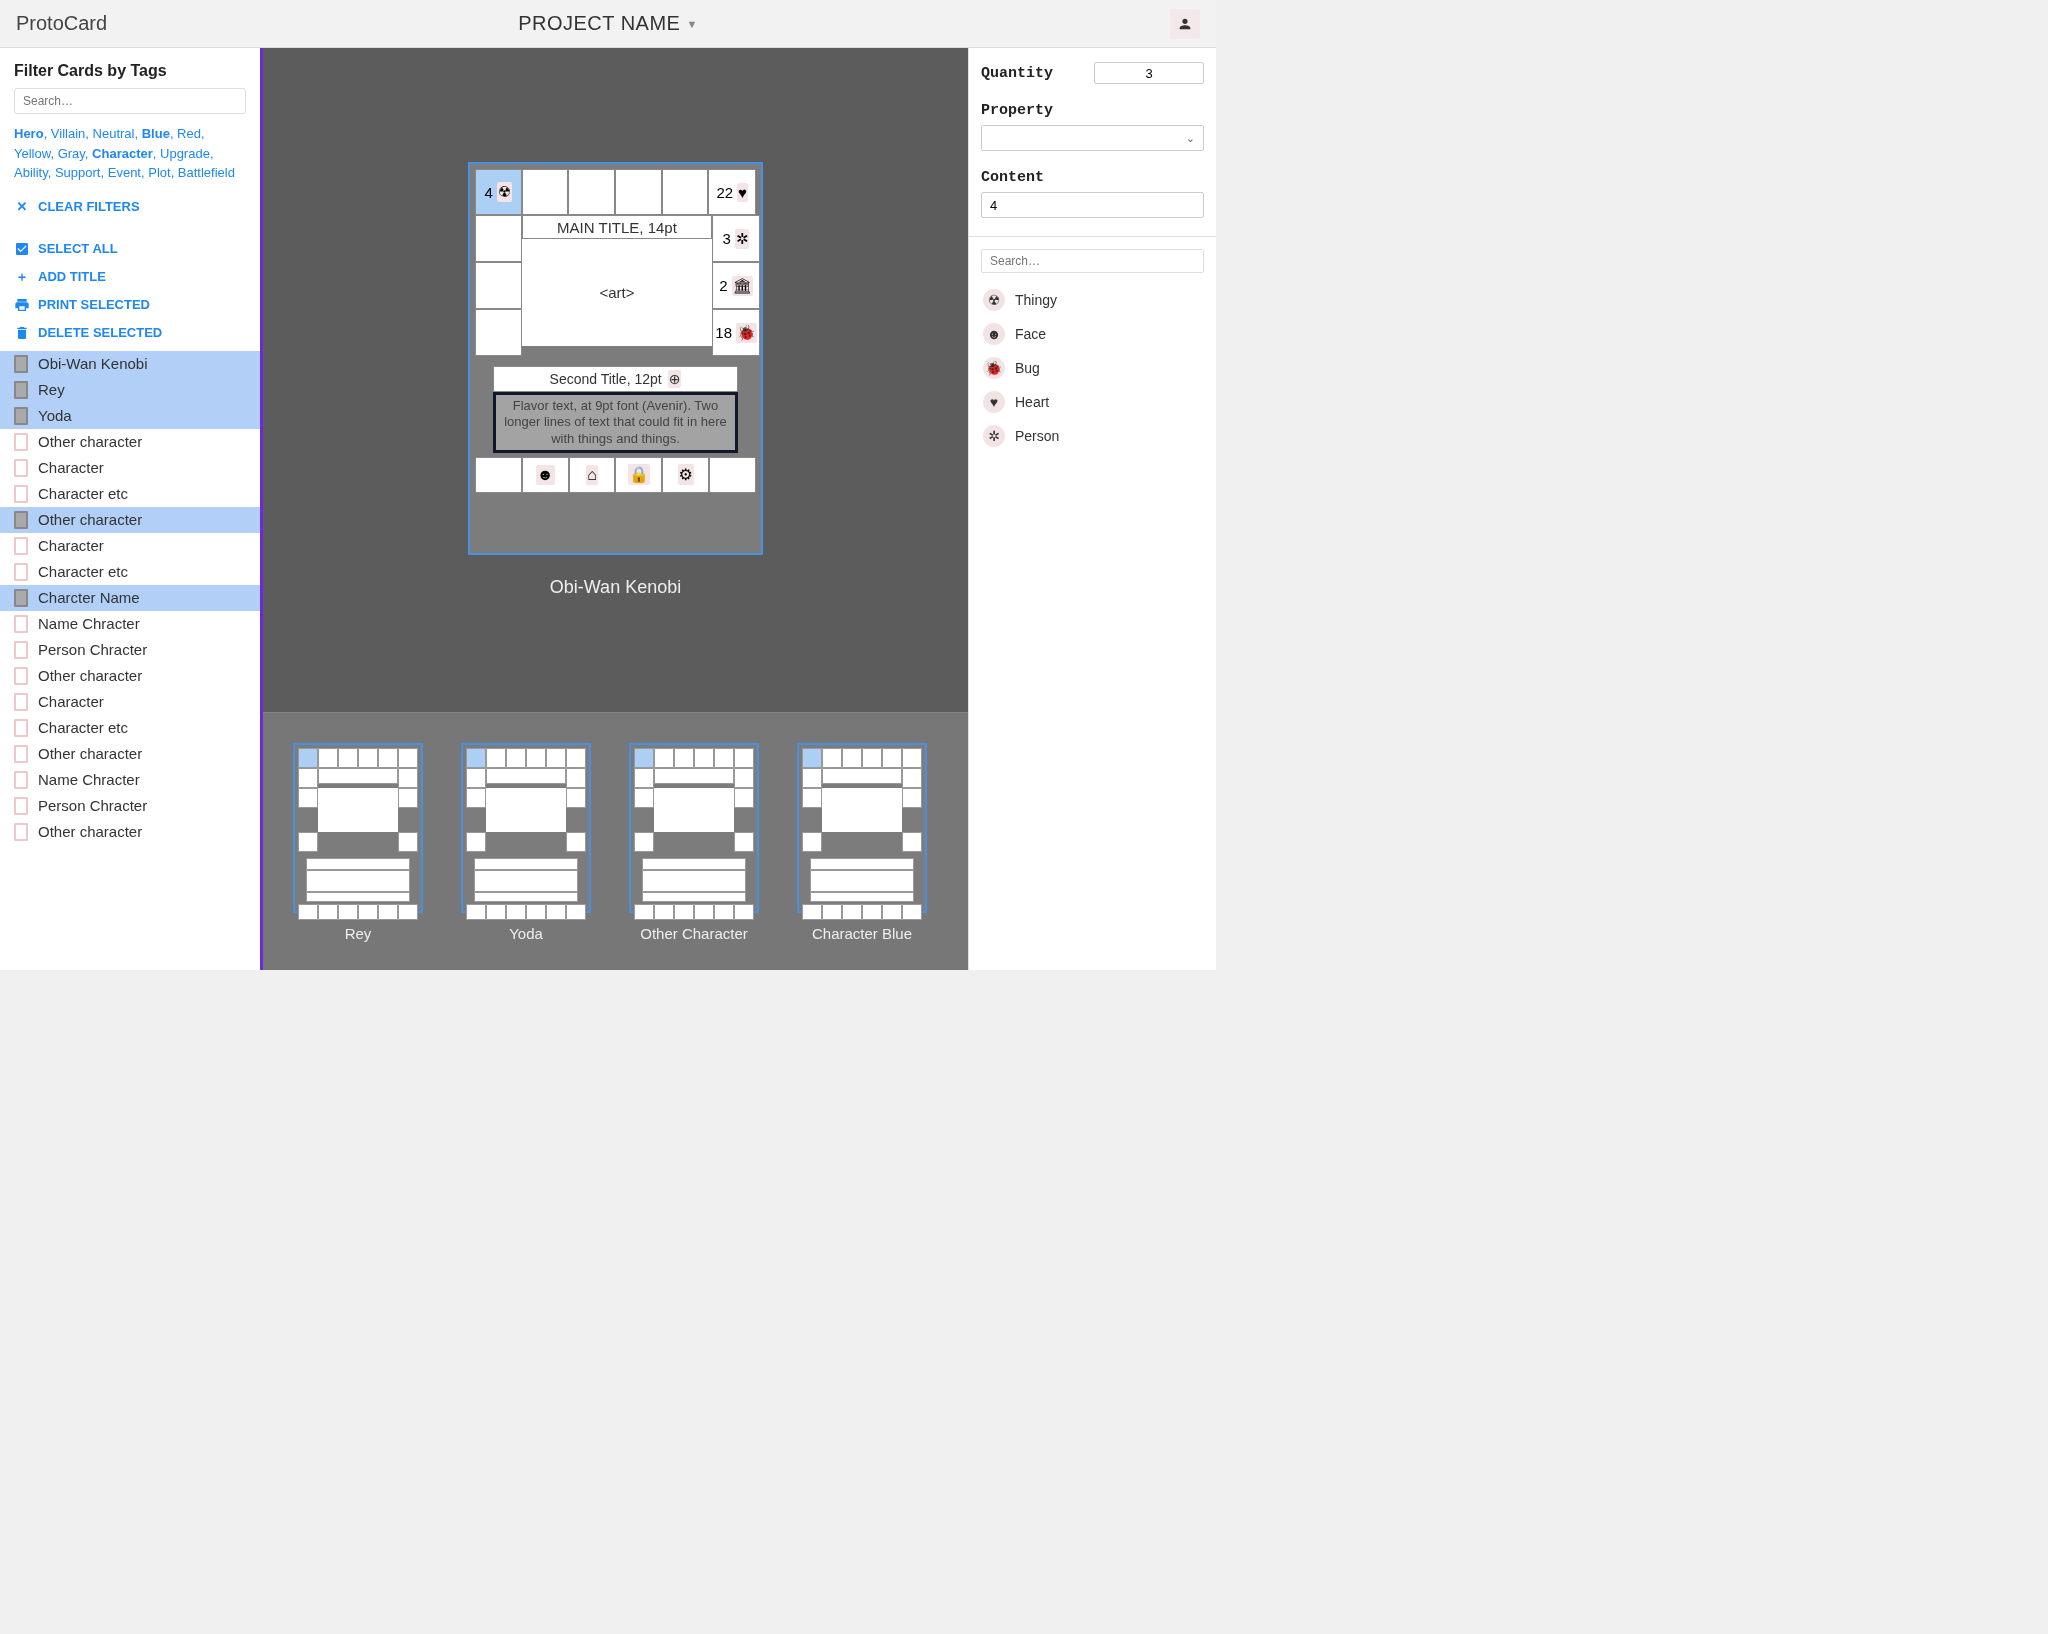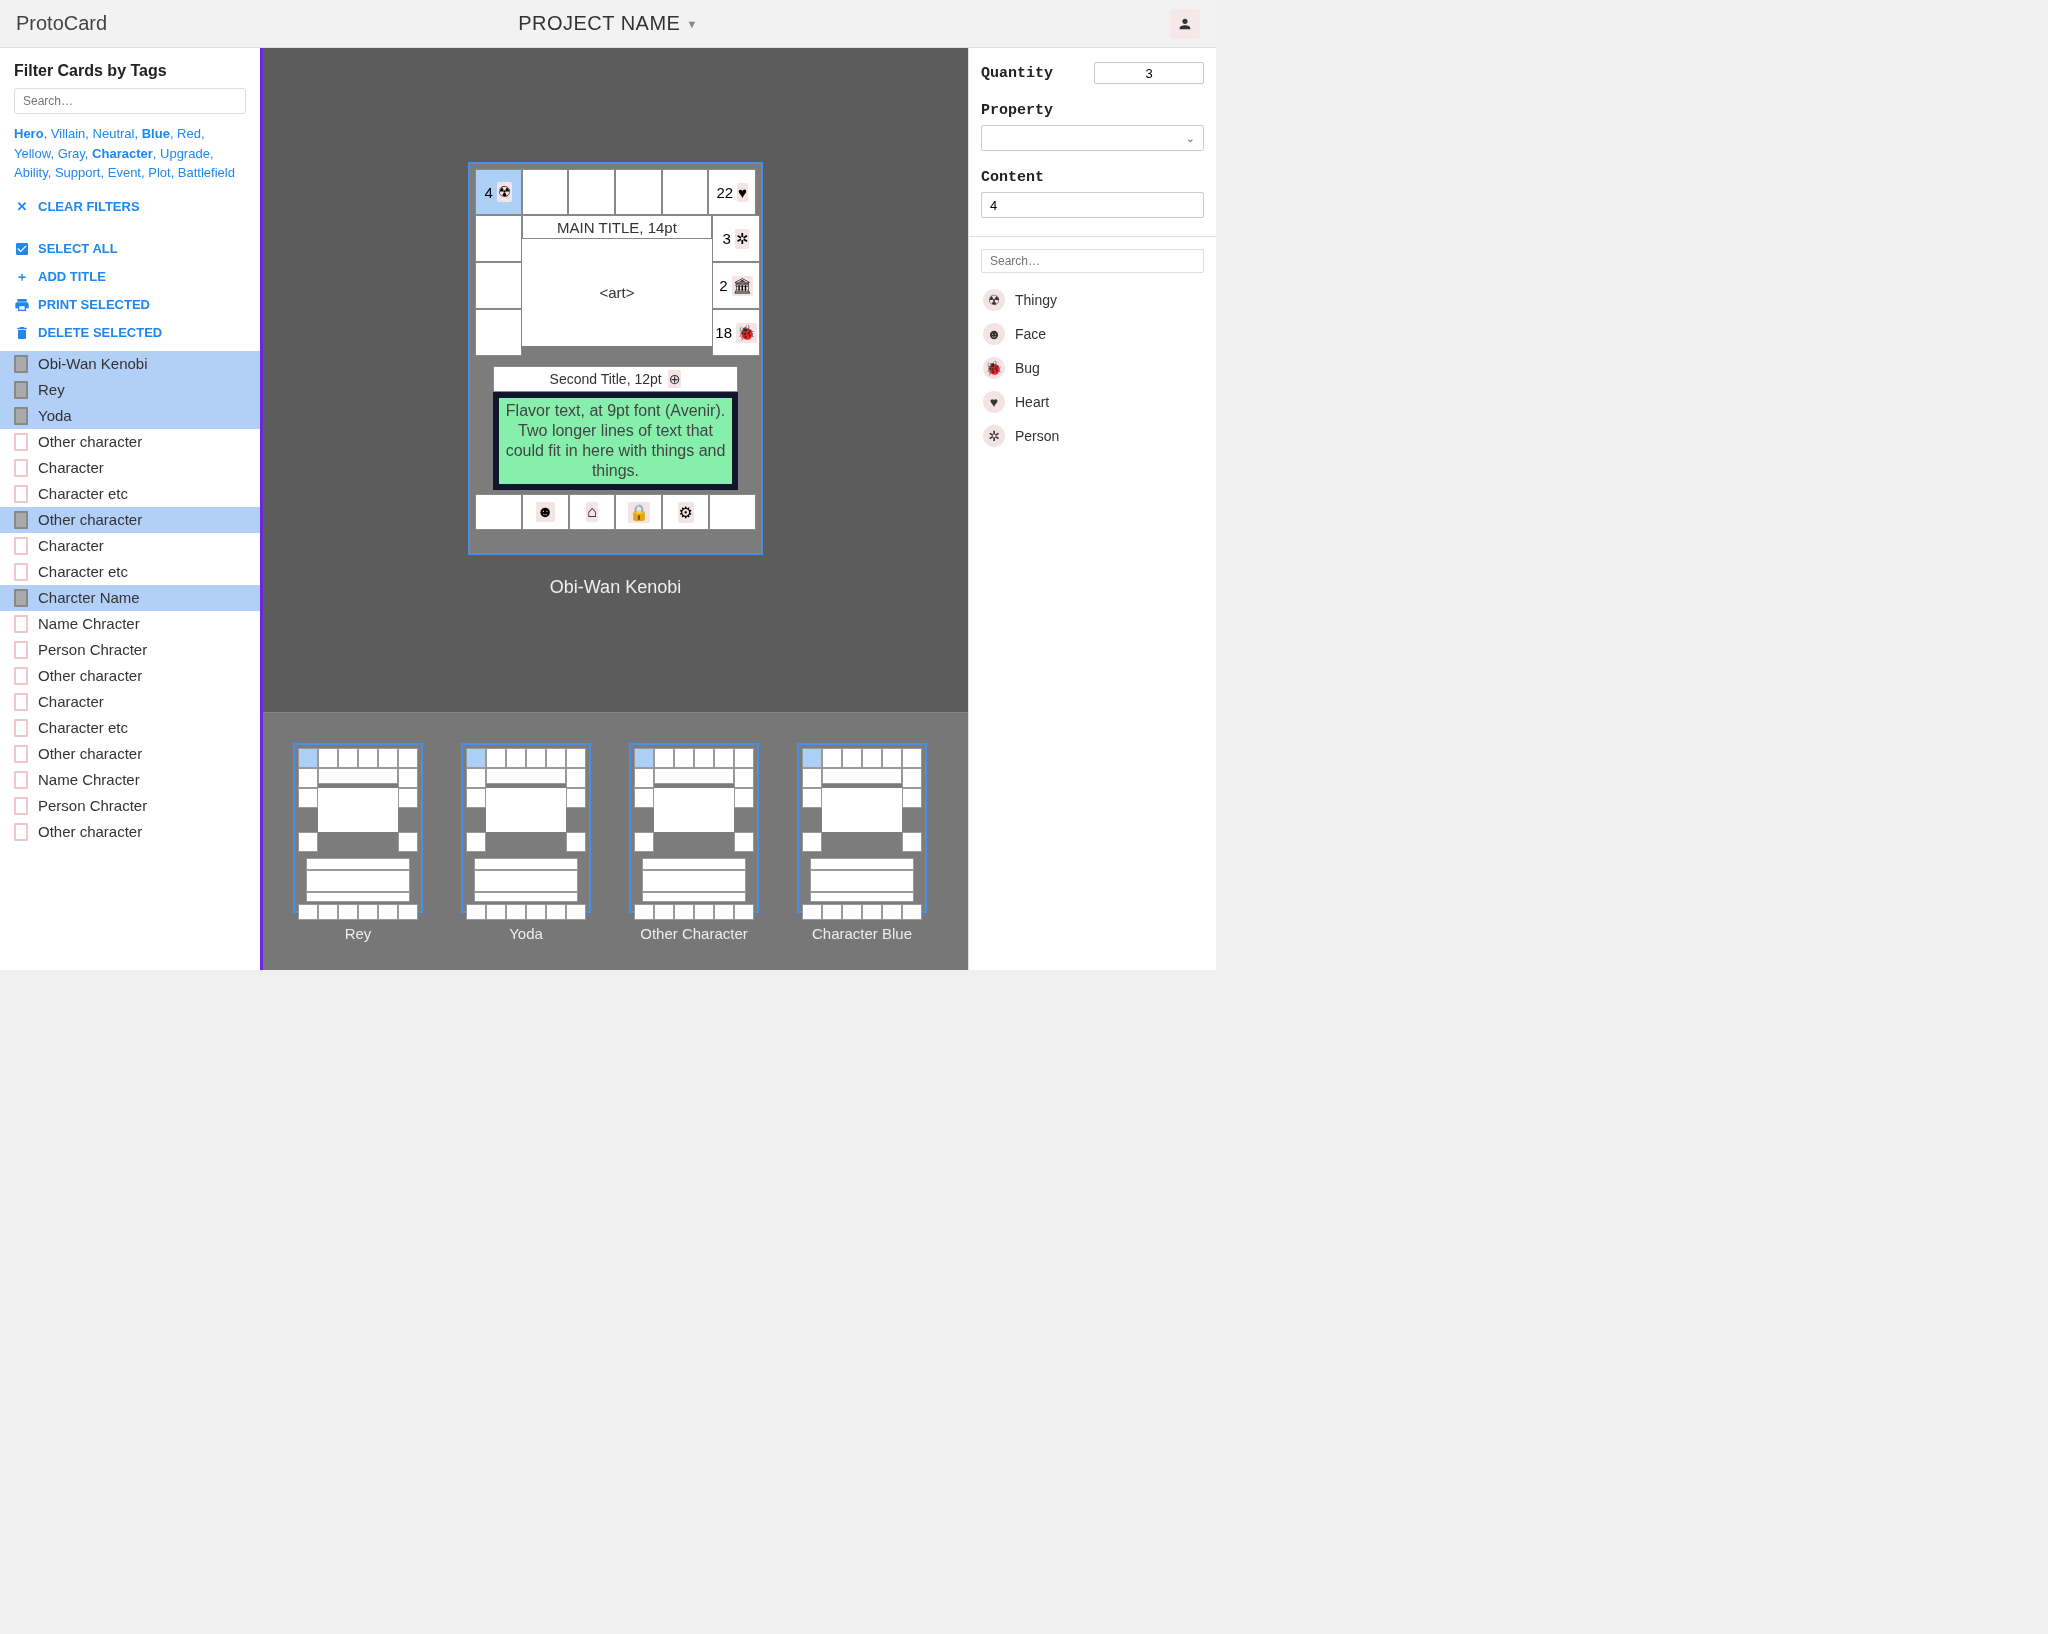--- a/index.html
+++ b/index.html
@@ -126,22 +126,22 @@
   .second-title {
     border:1px solid #888; background:#fff; height:26px;
     display:flex; align-items:center; justify-content:center; gap:6px;
     font-size:14px; color:#333;
   }
   .long-text {
     border:1px solid #888; background:#fff; padding:4px 6px;
     font-size:11.5px; text-align:center; line-height:1.35; color:#333;
   }
   .flavor-text {
-    border:6px solid #0f172a; background:#86efac; padding:3px 6px;
-    font-size:16px; text-align:center; line-height:1.25; color:#444;
+    border:3px solid #0f172a; background:#a3a3a3; padding:3px 6px;
+    font-size:13px; text-align:center; line-height:1.25; color:#444;
   }
   .foot-row { display:flex; }
   .foot-cell {
     border:1px solid #888; background:#fff; height:36px; flex:1;
     display:flex; align-items:center; justify-content:center;
   }
   .card-name-below { color:#eee; font-size:18px; }
   
   .canvas-bottom {
     height: 258px; background:#777; border-top: 1px solid #858585;

